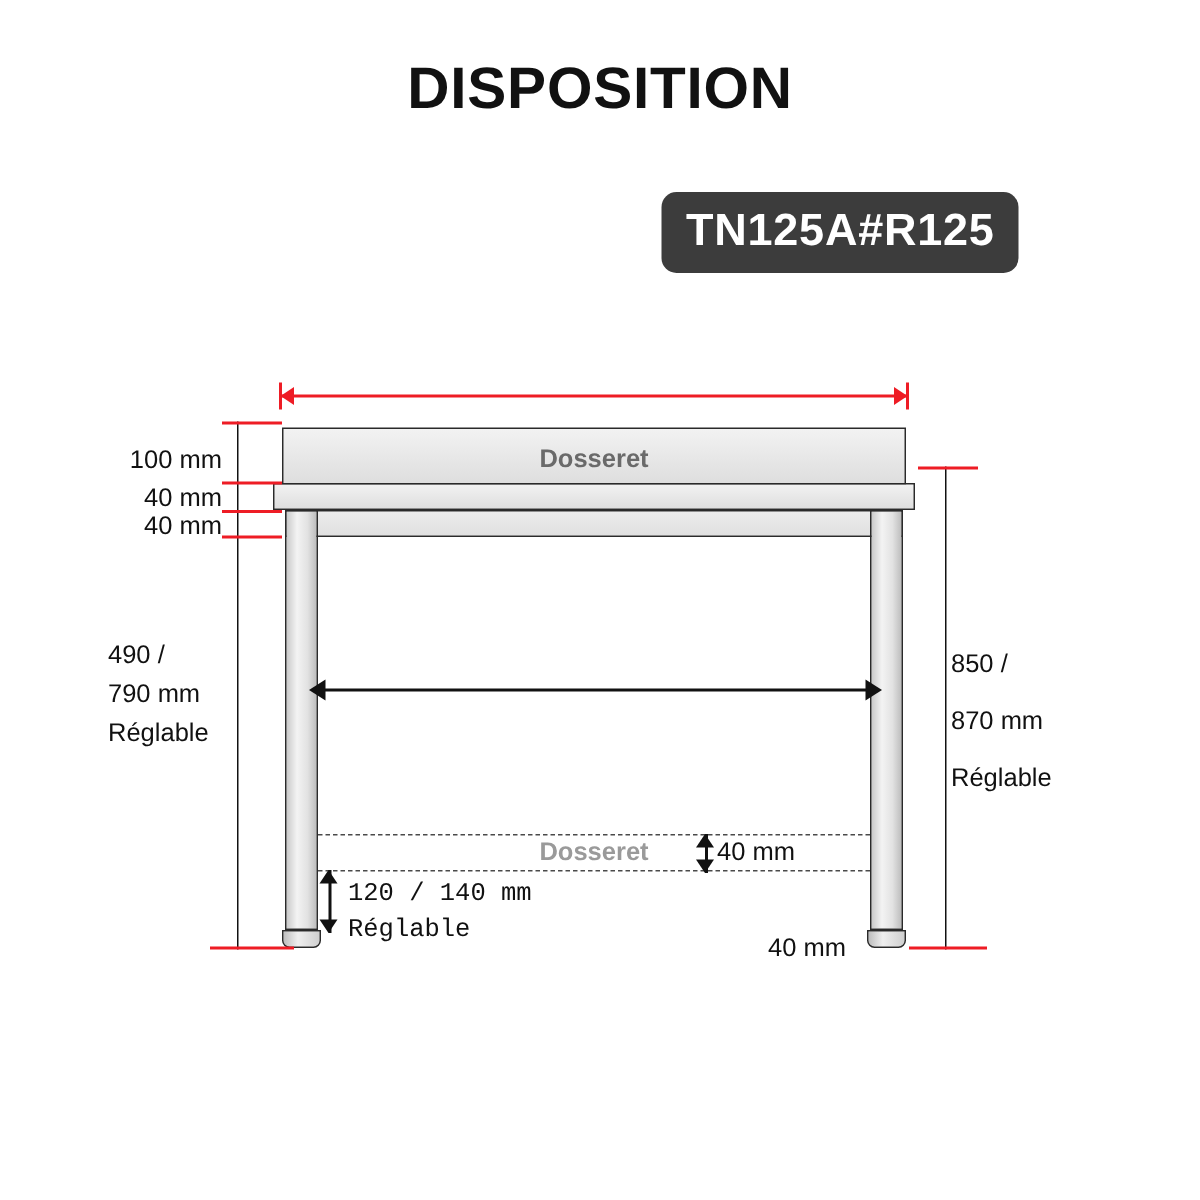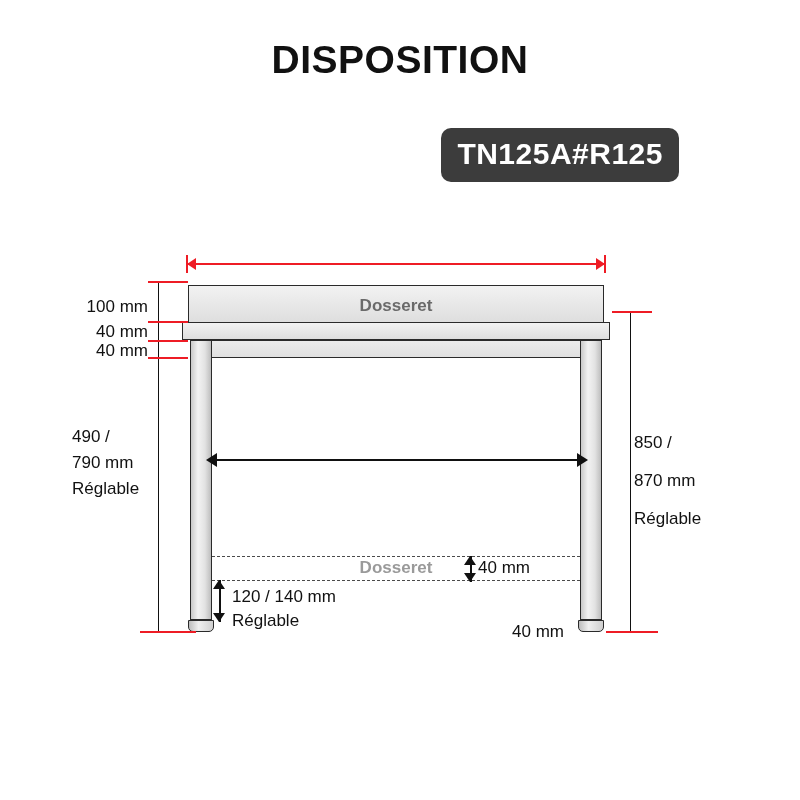--- a/index.html
+++ b/index.html
@@ -138,18 +138,18 @@
   <div style="position:absolute;left:577px;top:453px;width:0;height:0;border-top:7px solid transparent;border-bottom:7px solid transparent;border-left:11px solid #111;"></div>
 
   <div class="blk" style="left:470px;top:556px;width:1.8px;height:26px;"></div>
   <div style="position:absolute;left:464px;top:556px;width:0;height:0;border-left:6px solid transparent;border-right:6px solid transparent;border-bottom:9px solid #111;"></div>
   <div style="position:absolute;left:464px;top:573px;width:0;height:0;border-left:6px solid transparent;border-right:6px solid transparent;border-top:9px solid #111;"></div>
   <div class="lbl" style="left:478px;top:558px;width:90px;">40 mm</div>
 
   <div class="blk" style="left:219px;top:580px;width:1.8px;height:42px;"></div>
   <div style="position:absolute;left:213px;top:580px;width:0;height:0;border-left:6px solid transparent;border-right:6px solid transparent;border-bottom:9px solid #111;"></div>
   <div style="position:absolute;left:213px;top:613px;width:0;height:0;border-left:6px solid transparent;border-right:6px solid transparent;border-top:9px solid #111;"></div>
-  <div class="lbl" style="left:232px;top:585px;width:170px;line-height:24px;white-space:pre;">120 / 140 mm
+  <div class="lbl" style="left:232px;top:585px;width:170px;line-height:24px;white-space:pre;font-family:Liberation Mono, monospace;">120 / 140 mm
 Réglable</div>
 
   <div class="lbl" style="left:512px;top:622px;width:80px;">40 mm</div>
 
 </div>
 
 </body></html>

